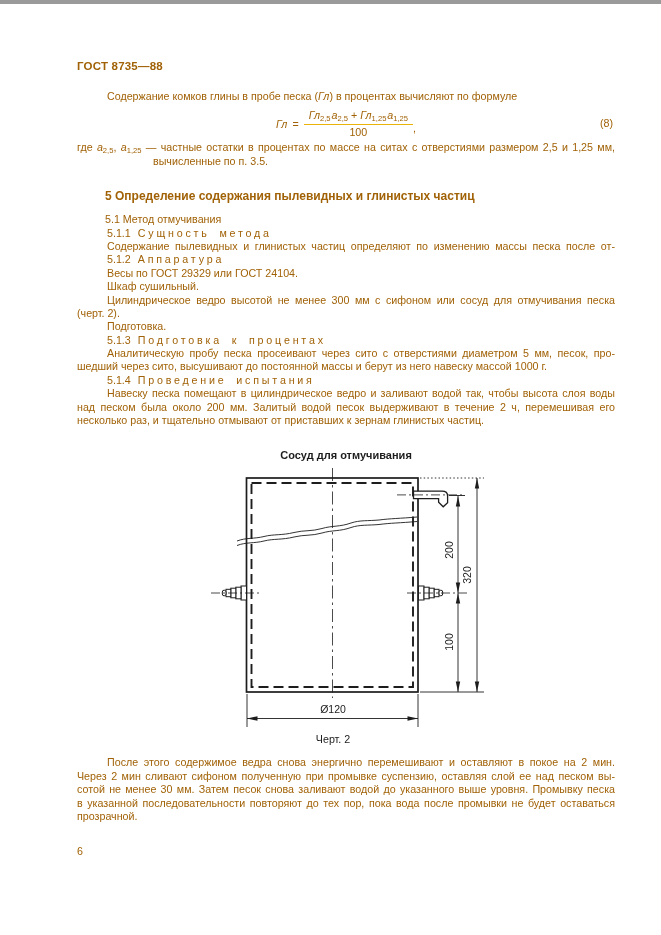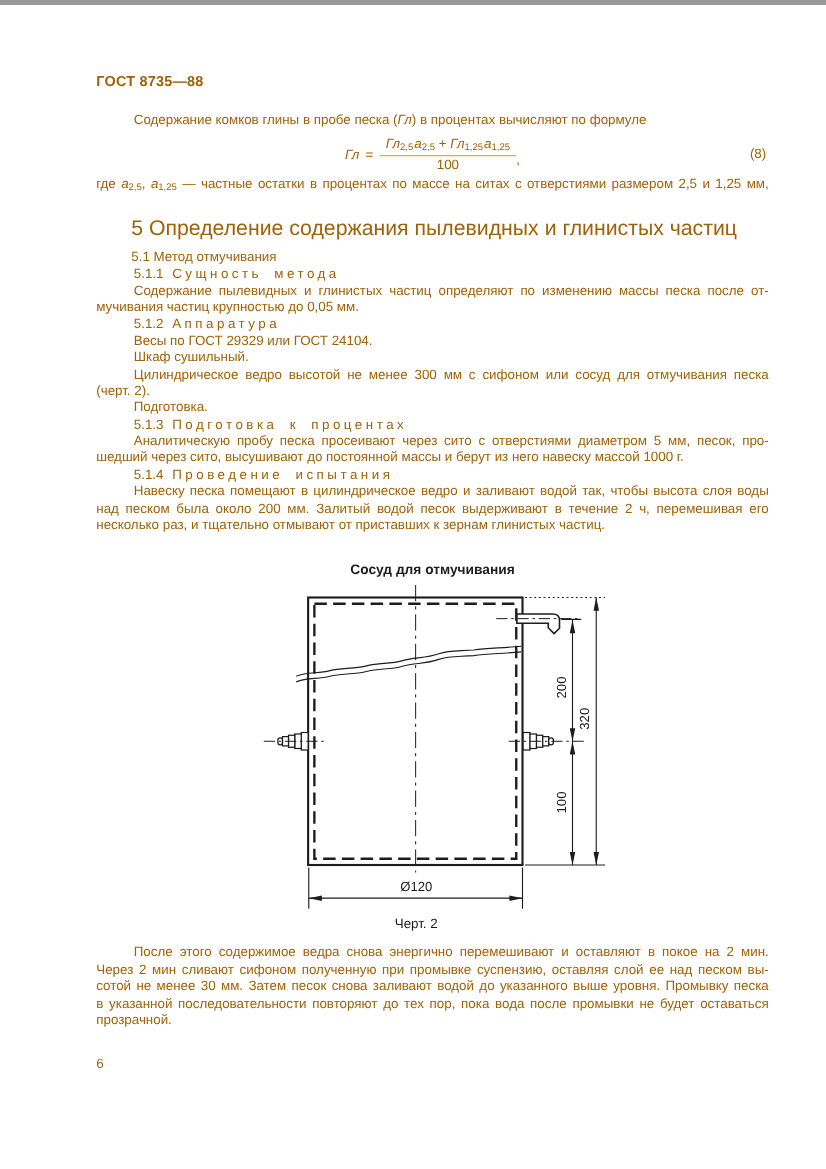--- a/index.html
+++ b/index.html
@@ -9,21 +9,21 @@
     font-family:"Liberation Sans","DejaVu Sans",sans-serif;
     color:#a16207;
   }
   .doc-header{position:absolute;left:77px;top:56px;font-size:11.5px;font-weight:bold;letter-spacing:.2px;}
   .col{position:absolute;left:77px;top:86px;width:538px;font-size:10.7px;line-height:13.4px;}
   .line{height:13.4px;overflow:hidden;white-space:nowrap;}
   .ind{text-indent:30px;}
   .just{text-align:justify;text-align-last:justify;white-space:normal;}
   .num-prefix{white-space:pre;}
   .spaced{letter-spacing:2.8px;word-spacing:4px;margin-left:4px;}
-  .h5{margin-top:20px;height:16px;padding-left:28px;font-size:17px;font-weight:normal;line-height:16px;white-space:nowrap;}
+  .h5{margin-top:20px;height:16px;padding-left:28px;font-size:12px;font-weight:bold;line-height:16px;white-space:nowrap;}
   .h51{margin-top:9px;height:13.4px;padding-left:28px;font-weight:normal;white-space:nowrap;}
   i{font-style:italic;}
   sub{font-size:7.6px;line-height:0;vertical-align:-2px;}
   
   .formula-row{position:relative;height:34px;margin:4px 0 0 0;display:flex;align-items:center;}
   .eq-center{margin:0 auto;display:flex;align-items:center;}
   .eq-lhs{margin-right:5px;}
   .eq-sign{margin-right:5px;}
   .frac{display:inline-block;text-align:center;vertical-align:middle;}
   .frac .top{display:block;padding:0 5px 1px 5px;border-bottom:1px solid #eab308;}
@@ -56,27 +56,27 @@
         <span class="frac">
           <span class="top"><i>Гл</i><sub>2,5</sub> <i>a</i><sub>2,5</sub> <span>+</span> <i>Гл</i><sub>1,25</sub> <i>a</i><sub>1,25</sub></span>
           <span class="bot">100</span>
         </span>
         <span class="eq-comma">,</span>
       </span>
       <span class="eqno">(8)</span>
     </div>
 
     <div class="line just"><span>где </span><i>a</i><sub>2,5</sub><span>, </span><i>a</i><sub>1,25</sub><span> — частные остатки в процентах по массе на ситах с отверстиями размером 2,5 и 1,25 мм,</span></div>
+    <div class="line where2">вычисленные по п. 3.5.</div>
 
     <div class="h5">5 Определение содержания пылевидных и глинистых частиц</div>
     <div class="h51">5.1 Метод отмучивания</div>
 
     <div class="line ind"><span class="num-prefix">5.1.1 </span><span class="spaced">Сущность метода</span></div>
     <div class="line ind just">Содержание пылевидных и глинистых частиц определяют по изменению массы песка после от-</div>
-    <div class="line">мучивания частиц крупностью до 0,05 мм.</div>
 
     <div class="line ind"><span class="num-prefix">5.1.2 </span><span class="spaced">Аппаратура</span></div>
     <div class="line ind">Весы по ГОСТ 29329 или ГОСТ 24104.</div>
     <div class="line ind">Шкаф сушильный.</div>
     <div class="line ind just">Цилиндрическое ведро высотой не менее 300 мм с сифоном или сосуд для отмучивания песка</div>
     <div class="line">(черт. 2).</div>
     <div class="line ind">Подготовка.</div>
 
     <div class="line ind"><span class="num-prefix">5.1.3 </span><span class="spaced">Подготовка к процентах</span></div>
     <div class="line ind just">Аналитическую пробу песка просеивают через сито с отверстиями диаметром 5 мм, песок, про-</div>

